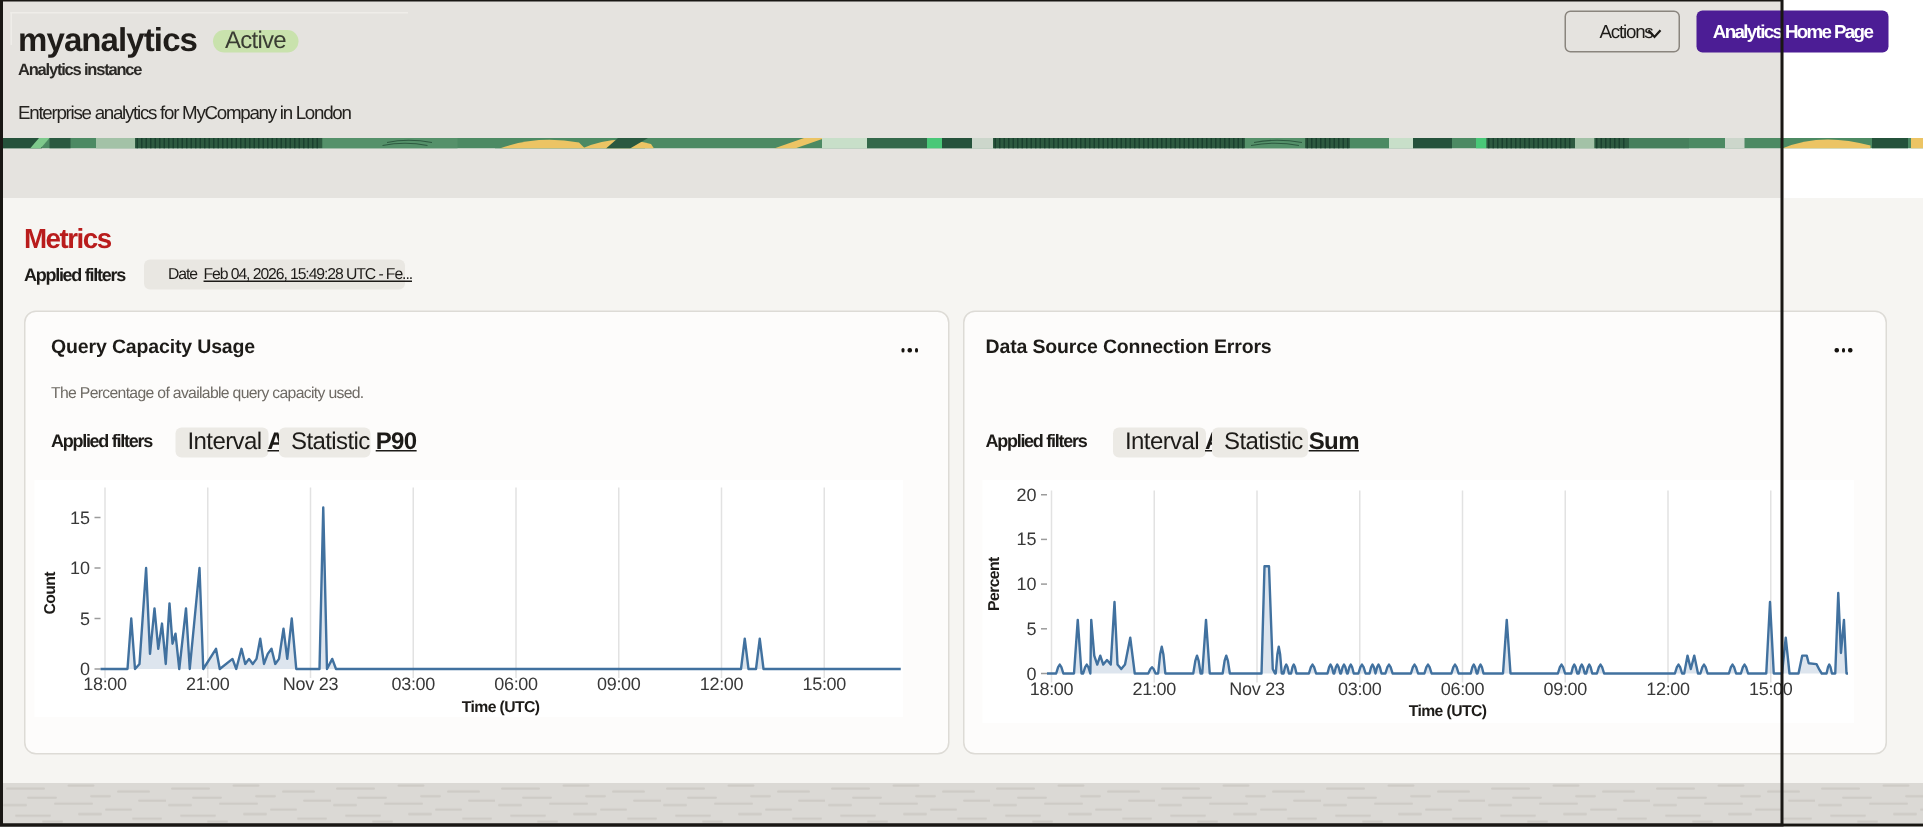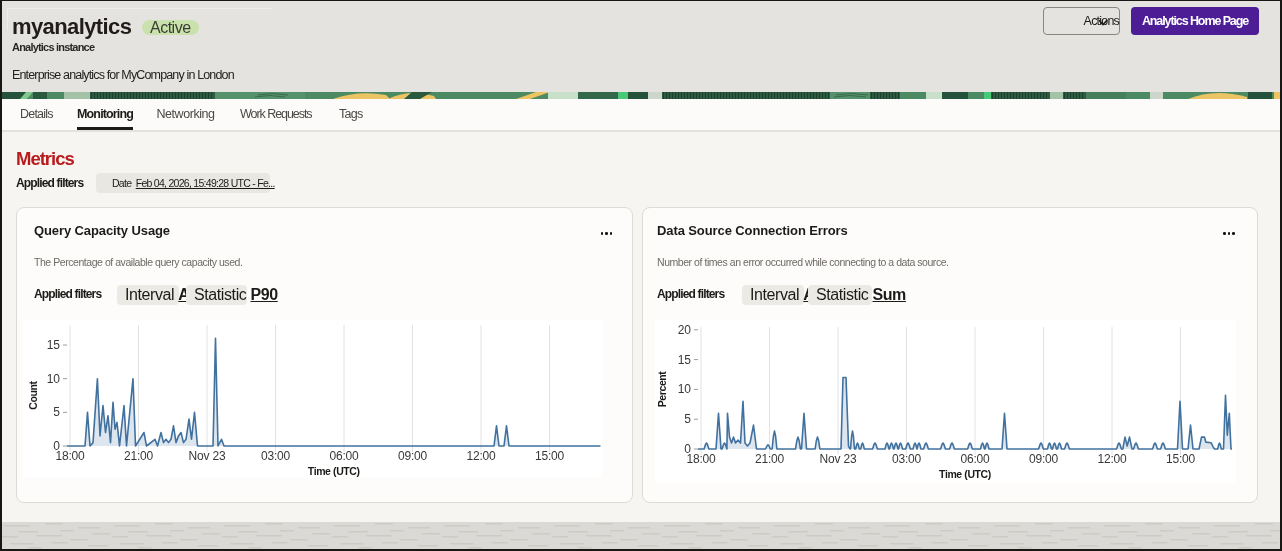--- a/index.html
+++ b/index.html
@@ -1,21 +1,21 @@
 <!DOCTYPE html>
 <html><head><meta charset="utf-8">
 <style>
 * { margin:0; padding:0; box-sizing:border-box; }
 body { font-family:"Liberation Sans", sans-serif; width:1282px; height:551px; overflow:hidden; }
-#wrap { position:relative; width:1282px; height:551px; background:#e5e3df; }
+#wrap { position:relative; width:1189px; height:551px; background:#e5e3df; }
 .hdr h1 { position:absolute; left:12px; top:14px; font-size:22px; font-weight:bold; color:#201d1a; letter-spacing:-0.6px; }
 .badge { position:absolute; left:142px; top:20px; height:15px; line-height:15px; padding:0 8px; background:#c9e2ad; color:#3a3d33; font-size:16px; letter-spacing:-0.5px; border-radius:8px; }
 .sub { position:absolute; left:12px; top:41px; font-size:11px; font-weight:bold; color:#2b2926; letter-spacing:-0.8px; }
 .desc { position:absolute; left:12px; top:68px; font-size:12.5px; color:#24221f; letter-spacing:-0.85px; }
-.btn-actions { position:absolute; left:1043px; top:7px; width:77px; height:28px; border:1px solid #8a857e; border-radius:4px; font-size:12.5px; color:#1d1b18; text-align:right; padding-left:5px; line-height:26px; letter-spacing:-0.8px; }
+.btn-actions { position:absolute; left:1043px; top:7px; width:77px; height:28px; border:1px solid #8a857e; border-radius:4px; font-size:12.5px; color:#1d1b18; text-align:center; padding-left:5px; line-height:26px; letter-spacing:-0.8px; }
 .btn-actions svg { position:absolute; right:11px; top:11px; }
 .btn-dark { position:absolute; left:1131px; top:7px; width:128px; height:28px; background:#4c1d95; border-radius:4px; color:#fff; font-size:12.5px; font-weight:bold; text-align:center; line-height:28px; letter-spacing:-1.1px; }
 .tabs { position:absolute; left:0; top:99px; width:1282px; height:32px; background:#fcfbf9; border-bottom:1px solid #e2e0db; }
 .tab { position:absolute; top:0; height:31px; line-height:30px; font-size:12.5px; color:#4a4843; }
 .tab.active { color:#1d1b18; font-weight:bold; border-bottom:3px solid #1d1b18; }
 .main { position:absolute; left:0; top:132px; width:1282px; height:390px; background:#f6f5f2; }
 .h2 { position:absolute; left:16px; top:148px; font-size:18.5px; font-weight:bold; color:#b91c1c; letter-spacing:-1px; }
 .af { position:absolute; font-size:12px; font-weight:bold; color:#1d1b18; letter-spacing:-0.85px; }
 .datechip { position:absolute; left:96px; top:173px; width:174px; height:20px; background:#e9e7e2; border-radius:4px; font-size:10.5px; color:#1d1b18; line-height:20px; padding:0 16px; white-space:nowrap; letter-spacing:-0.72px; }
 .card { position:absolute; top:207px; height:296px; background:#fdfcfb; border:1px solid #dddbd6; border-radius:8px; }
@@ -202,27 +202,20 @@
       <rect x="1073" y="0" width="1" height="7" fill="#1a402e"></rect>
       <rect x="1076" y="0" width="1" height="7" fill="#1a402e"></rect>
       <rect x="1079" y="0" width="1" height="7" fill="#1a402e"></rect>
       <rect x="1082" y="0" width="1" height="7" fill="#1a402e"></rect>
       <rect x="1086" y="0" width="40" height="7" fill="#467f5c"></rect>
       <rect x="1150" y="0" width="13" height="7" fill="#ccd6cb"></rect>
       <path d="M1188 7 Q1214 -4 1247 5 L1247 7 Z" fill="#ecc464"></path>
       <rect x="1248" y="0" width="24" height="7" fill="#24523b"></rect>
       <rect x="1274" y="0" width="8" height="7" fill="#ecc464"></rect>
     </svg>
-  <div class="tabs">
-    <div class="tab" style="left:20px; letter-spacing:-0.8px;">Details</div>
-    <div class="tab active" style="left:77px; letter-spacing:-0.85px;">Monitoring</div>
-    <div class="tab" style="left:156.5px; letter-spacing:-0.45px;">Networking</div>
-    <div class="tab" style="left:240px; letter-spacing:-1.05px;">Work Requests</div>
-    <div class="tab" style="left:339px; letter-spacing:-0.7px;">Tags</div>
-  </div>
   <div class="main"></div>
   <div class="h2">Metrics</div>
   <div class="af" style="left:16px; top:176px;">Applied filters</div>
   <div class="datechip">Date&nbsp; <u>Feb 04, 2026, 15:49:28 UTC - Fe...</u></div>
 
   <div class="card" style="left:16px; width:617px;"></div>
   <div class="card" style="left:642px; width:616px;"></div>
 
   <div class="ct" style="left:34px;">Query Capacity Usage</div>
   <div style="position:absolute;left:600.5px;top:232px;width:12px;height:3px;">
@@ -234,21 +227,20 @@
   <div class="af" style="left:34px; top:287px;">Applied filters</div>
   <div class="chip" style="left:117px; width:62px;">Interval <b><u>Auto</u></b></div>
   <div class="chip" style="left:186px; width:61px;">Statistic <b><u>P90</u></b></div>
 
   <div class="ct" style="left:657px;">Data Source Connection Errors</div>
   <div style="position:absolute;left:1223px;top:232px;width:12px;height:3px;">
       <span style="position:absolute;left:0.0px;top:0;width:2.6px;height:2.6px;border-radius:50%;background:#16130f;"></span>
       <span style="position:absolute;left:4.5px;top:0;width:2.6px;height:2.6px;border-radius:50%;background:#16130f;"></span>
       <span style="position:absolute;left:9.0px;top:0;width:2.6px;height:2.6px;border-radius:50%;background:#16130f;"></span>
     </div>
-  <div class="cd" style="left:657px;">Number of times an error occurred while connecting to a data source.</div>
   <div class="af" style="left:657px; top:287px;">Applied filters</div>
   <div class="chip" style="left:742px; width:62px;">Interval <b><u>Auto</u></b></div>
   <div class="chip" style="left:808px; width:64px;">Statistic <b><u>Sum</u></b></div>
 
   <svg width="579" height="158" style="position:absolute;left:23px;top:320px;background:#fff;" font-family="Liberation Sans, sans-serif">
       <line x1="47" y1="5.0" x2="47" y2="132.0" stroke="#e2e2e2" stroke-width="1"></line>
       <line x1="115.5" y1="5.0" x2="115.5" y2="132.0" stroke="#e2e2e2" stroke-width="1"></line>
       <line x1="184" y1="5.0" x2="184" y2="132.0" stroke="#e2e2e2" stroke-width="1"></line>
       <line x1="252.5" y1="5.0" x2="252.5" y2="132.0" stroke="#e2e2e2" stroke-width="1"></line>
       <line x1="321" y1="5.0" x2="321" y2="132.0" stroke="#e2e2e2" stroke-width="1"></line>

